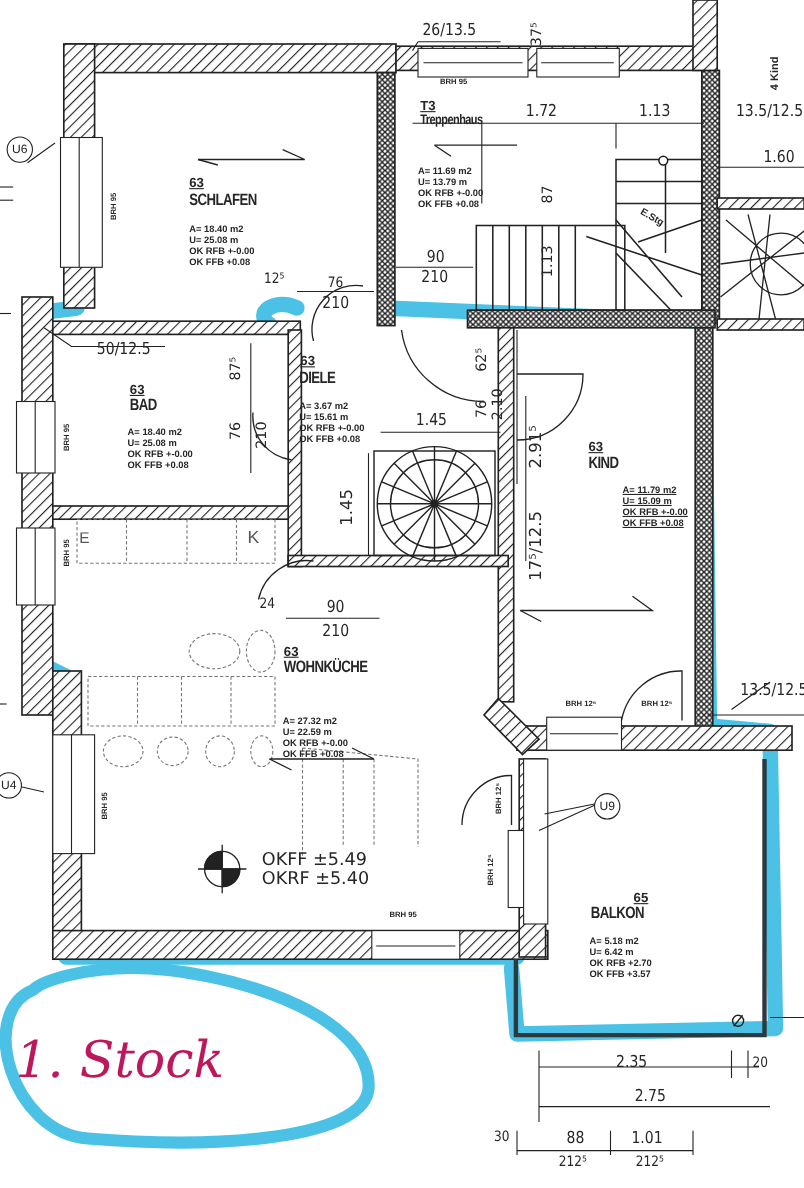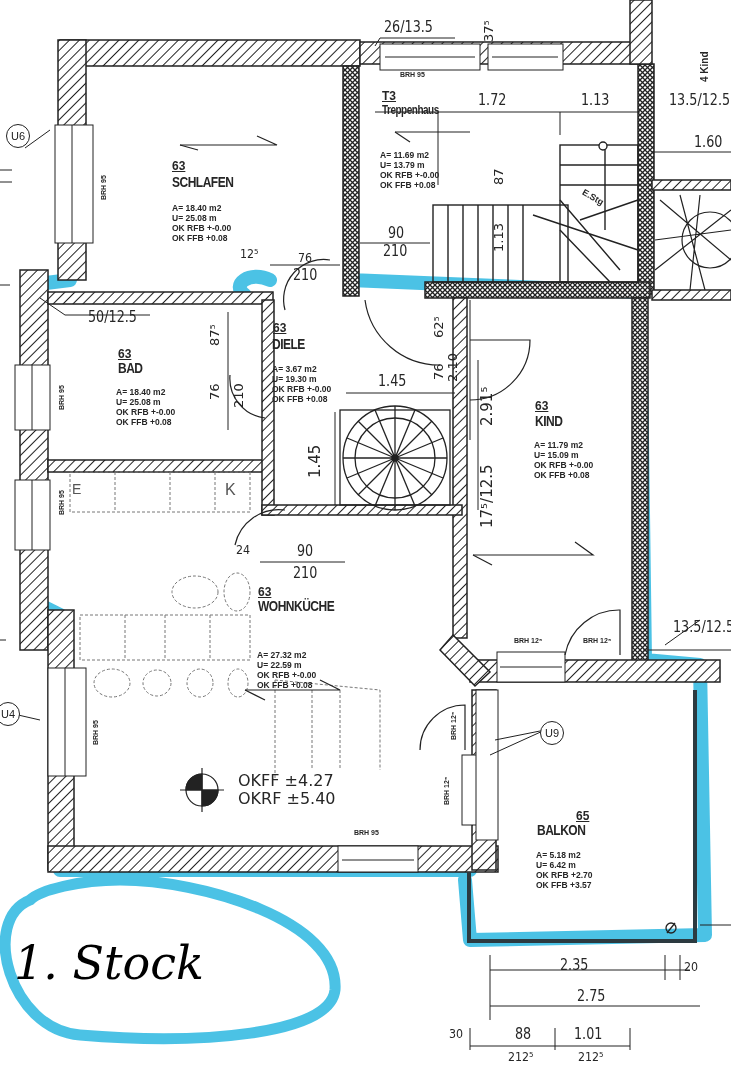--- a/index.html
+++ b/index.html
@@ -8,21 +8,21 @@
   .lbl { position:absolute; font-family:"Liberation Sans", sans-serif; color:#262626; line-height:1; white-space:nowrap; }
   .room-num { font-size:12px; font-weight:bold; text-decoration:underline; }
   .room-name { font-size:12px; font-weight:bold; letter-spacing:-0.5px; transform:scaleY(1.25); transform-origin:left top; }
   .room-info { font-size:8.5px; font-weight:bold; line-height:10px; }
   .dim { font-size:15px; font-family:"DejaVu Sans", sans-serif; transform:scaleX(0.85); transform-origin:left top; }
   .dim-sm { font-size:13px; font-family:"DejaVu Sans", sans-serif; transform:scaleX(0.85); transform-origin:left top; }
   .vert { transform:rotate(-90deg); transform-origin:left top; }
   .brh { font-size:7px; font-weight:bold; }
   .tag { position:absolute; width:22px; height:22px; border:1.5px solid #222; border-radius:50%; font-size:11px; display:flex; align-items:center; justify-content:center; background:#fff; }
   .level { font-size:16px; font-family:"DejaVu Sans", sans-serif; line-height:18px; }
-  .note { font-family:"DejaVu Serif", serif; font-style:italic; font-size:46px; color:#000000; }
+  .note { font-family:"DejaVu Serif", serif; font-style:italic; font-size:46px; color:#be185d; }
 </style>
 </head>
 <body>
 
 <svg id="plan" viewBox="0 0 731 1080" xmlns="http://www.w3.org/2000/svg">
   <defs>
     <pattern id="hatch" width="7" height="7" patternUnits="userSpaceOnUse" patternTransform="rotate(45)">
       <rect width="7" height="7" fill="#fff"></rect>
       <line x1="0" y1="0" x2="0" y2="7" stroke="#222" stroke-width="2"></line>
     </pattern>
@@ -262,28 +262,28 @@
   <div>A= 18.40 m2</div>
   <div>U= 25.08 m</div>
   <div>OK RFB +-0.00</div>
   <div>OK FFB +0.08</div>
 </div>
 
 <div class="lbl room-num" style="left:273px;top:322px;">63</div>
 <div class="lbl room-name" style="left:272px;top:336px;">DIELE</div>
 <div class="lbl room-info" style="left:272px;top:364px;">
   <div>A= 3.67 m2</div>
-  <div>U= 19.30 m</div>
+  <div>U= 15.61 m</div>
   <div>OK RFB +-0.00</div>
   <div>OK FFB +0.08</div>
 </div>
 
 <div class="lbl room-num" style="left:535px;top:400px;">63</div>
 <div class="lbl room-name" style="left:535px;top:413px;">KIND</div>
-<div class="lbl room-info" style="left:534px;top:440px;">
+<div class="lbl room-info" style="left:566px;top:440px;text-decoration:underline;">
   <div>A= 11.79 m2</div>
   <div>U= 15.09 m</div>
   <div>OK RFB +-0.00</div>
   <div>OK FFB +0.08</div>
 </div>
 
 <div class="lbl room-num" style="left:258px;top:586px;">63</div>
 <div class="lbl room-name" style="left:258px;top:598px;">WOHNKÜCHE</div>
 <div class="lbl room-info" style="left:257px;top:650px;">
   <div>A= 27.32 m2</div>
@@ -295,21 +295,21 @@
 <div class="lbl room-num" style="left:537px;top:810px;margin-left:39px;">65</div>
 <div class="lbl room-name" style="left:537px;top:822px;">BALKON</div>
 <div class="lbl room-info" style="left:536px;top:850px;">
   <div>A= 5.18 m2</div>
   <div>U= 6.42 m</div>
   <div>OK RFB +2.70</div>
   <div>OK FFB +3.57</div>
 </div>
 
 <div class="lbl level" style="left:238px;top:772px;">
-  <div>OKFF   ±4.27</div>
+  <div>OKFF   ±5.49</div>
   <div>OKRF   ±5.40</div>
 </div>
 
 <div class="tag" style="left:6px;top:124px;">U6</div>
 <div class="tag" style="left:-4px;top:702px;">U4</div>
 <div class="tag" style="left:540px;top:721px;">U9</div>
 
 <div class="lbl dim" style="left:384px;top:20px;">26/13.5</div>
 <div class="lbl dim-sm vert" style="left:482px;top:42px;">37⁵</div>
 <div class="lbl dim" style="left:478px;top:93px;">1.72</div>

